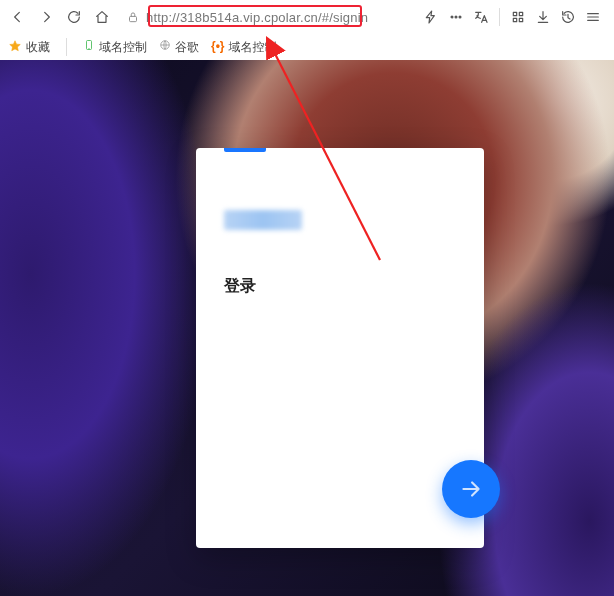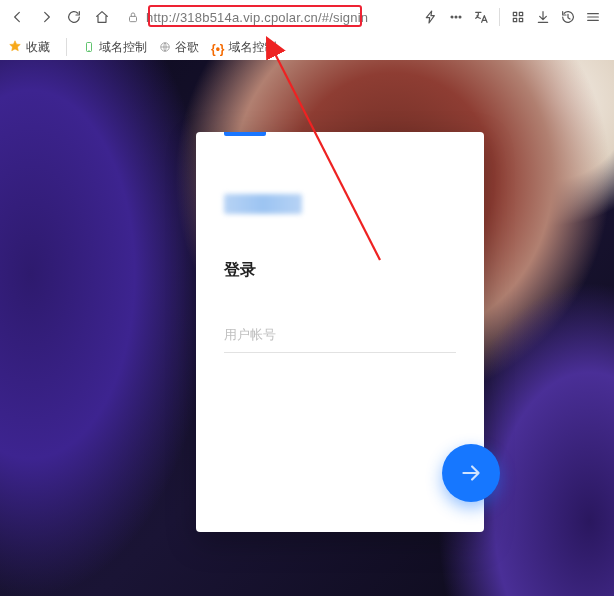--- a/index.html
+++ b/index.html
@@ -13,41 +13,41 @@
   .url-wrap { flex:1; height:26px; display:flex; align-items:center; padding:0 8px; font-size:13px; color:#777; position:relative; }
   .lock-ic { width:14px; height:14px; margin-right:6px; }
   .lock-ic svg { width:14px; height:14px; stroke:#888; stroke-width:1.6; fill:none; }
   .url-text { white-space:nowrap; letter-spacing:.2px; }
   .url-highlight { position:absolute; left:30px; top:1px; width:214px; height:22px; border:2px solid #e23; border-radius:3px; pointer-events:none; }
   .right-icons { display:flex; align-items:center; gap:3px; padding-right:4px; }
   .right-icons .tb-btn { width:22px; }
   .sep { width:1px; height:18px; background:#ddd; margin:0 4px; }
 
   .bookmarks { height:26px; display:flex; align-items:center; padding:0 8px; gap:12px; font-size:12px; color:#444; }
-  .bm-item { display:flex; align-items:flex-end; gap:4px; }
+  .bm-item { display:flex; align-items:flex-start; gap:4px; }
   .bm-star svg{width:14px;height:14px;fill:#f7a818;stroke:#f7a818}
   .bm-phone svg{width:12px;height:12px;stroke:#39b54a;stroke-width:1.6;fill:none}
   .bm-globe svg{width:12px;height:12px;stroke:#888;stroke-width:1.4;fill:none}
   .bm-orange { color:#f56a00; font-weight:bold; font-size:12px; }
 
   
   .page {
     position:relative; width:100%; height:536px;
     background:
       radial-gradient(ellipse 260px 460px at 5% 40%, #2e1a6e 0%, #3d2490 40%, transparent 70%),
       radial-gradient(ellipse 210px 330px at 96% 86%, #2a175f 0%, #4a2f97 45%, transparent 72%),
       radial-gradient(ellipse 290px 300px at 64% 22%, #6a2b23 0%, #8e3d33 35%, #b18071 55%, transparent 75%),
       radial-gradient(circle 170px at 90% 8%, #f4ede6 0%, #e0d3c3 45%, transparent 72%),
       linear-gradient(135deg,#0e0b1f 0%, #1a1435 55%, #0c0a18 100%);
     overflow:hidden;
   }
 
   
   .card {
-    position:absolute; top:72px; right:130px;
+    position:absolute; top:88px; right:130px;
     width:288px; height:400px; background:#fff;
     border-radius:4px; box-shadow:0 10px 30px rgba(0,0,0,.25);
     padding:0 28px;
   }
   .tab-line { width:42px; height:4px; background:#1976ff; border-radius:0 0 2px 2px; margin-left:0; }
   .brand-blur {
     margin-top:58px; width:78px; height:20px; border-radius:2px;
     background:linear-gradient(90deg,#b7d3f5 0%, #9cc4f2 50%, #b7d3f5 100%);
     filter:blur(2.5px);
   }
@@ -178,23 +178,20 @@
     </div>
   </div>
 </div>
 
 <div class="page">
 
   <div class="card">
     <div class="tab-line"></div>
     <div class="brand-blur"></div>
     <div class="card-title">登录</div>
-    <div class="field">
-      <input type="text" placeholder="用户帐号" style="">
-    </div>
     <div class="fab">
       <svg viewBox="0 0 24 24">
           <path d="M5 12h14M13 6l6 6-6 6"></path>
         </svg>
     </div>
   </div>
 
 </div>
 
 <svg class="arrow" viewBox="0 0 614 596">

